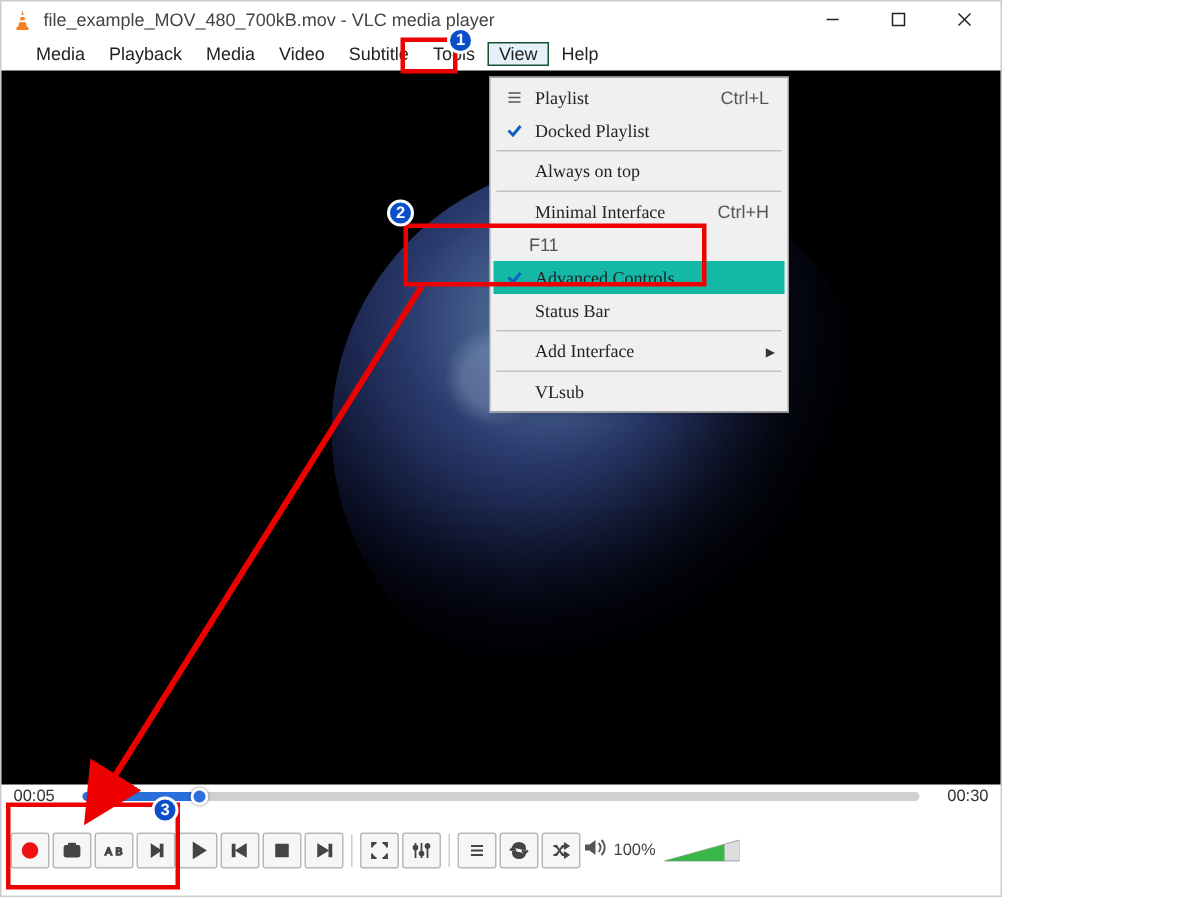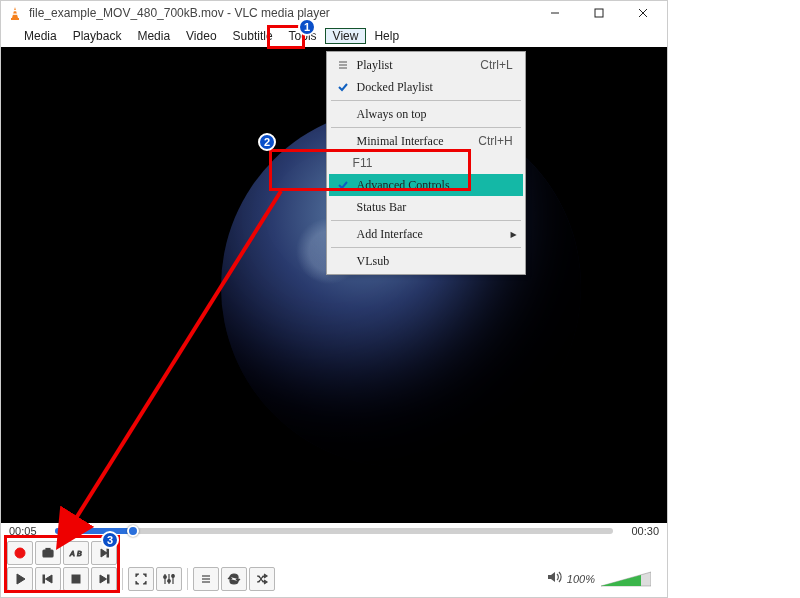--- a/index.html
+++ b/index.html
@@ -47,21 +47,21 @@
   }
 
   
   .seekrow { height: 16px; display:flex; align-items:center; padding: 0 8px; gap:6px; font-size: 11px; color:#333; }
   .seekrow .time { width: 40px; text-align:left; }
   .seekrow .time.right { text-align:right; }
   .seekbar { flex:1; height: 6px; background:#d0d0d0; border-radius:3px; position:relative; }
   .seekbar .prog { position:absolute; left:0; top:0; bottom:0; width:14%; background:#2a6fdb; border-radius:3px 0 0 3px; }
   .seekbar .knob { position:absolute; top:-3px; left:14%; width:12px; height:12px; border-radius:50%; background:#2a6fdb; border:2px solid #fff; box-shadow:0 0 2px rgba(0,0,0,.5); transform:translateX(-50%); }
 
-  .controls { height: 58px; padding: 2px 16px 4px 6px; display:flex; flex-direction:column; gap:2px;font-style:italic; }
+  .controls { height: 58px; padding: 2px 16px 4px 6px; display:flex; flex-direction:row; gap:2px; }
   .advrow, .mainrow { display:flex; align-items:center; gap:2px; }
   .cbtn { width:26px; height:24px; border:1px solid #b8b8b8; background:#f6f6f6; display:flex; align-items:center; justify-content:center; border-radius:2px; }
   .cbtn svg { width:14px; height:14px; stroke:#444; fill:#444; }
   .cbtn.rec svg circle { fill:#e11; stroke:#e11; }
   .mainrow .vsep { width:1px; height:22px; background:#ccc; margin:0 3px; }
   .volume { margin-left:auto; display:flex; align-items:center; gap:4px; }
   .volume .pct { font-size:11px; color:#444; margin-right:2px; }
   .volume .tri { width:50px; height:18px; position:relative; }
   .volume .tri svg { width:50px; height:18px; display:block; }
 

